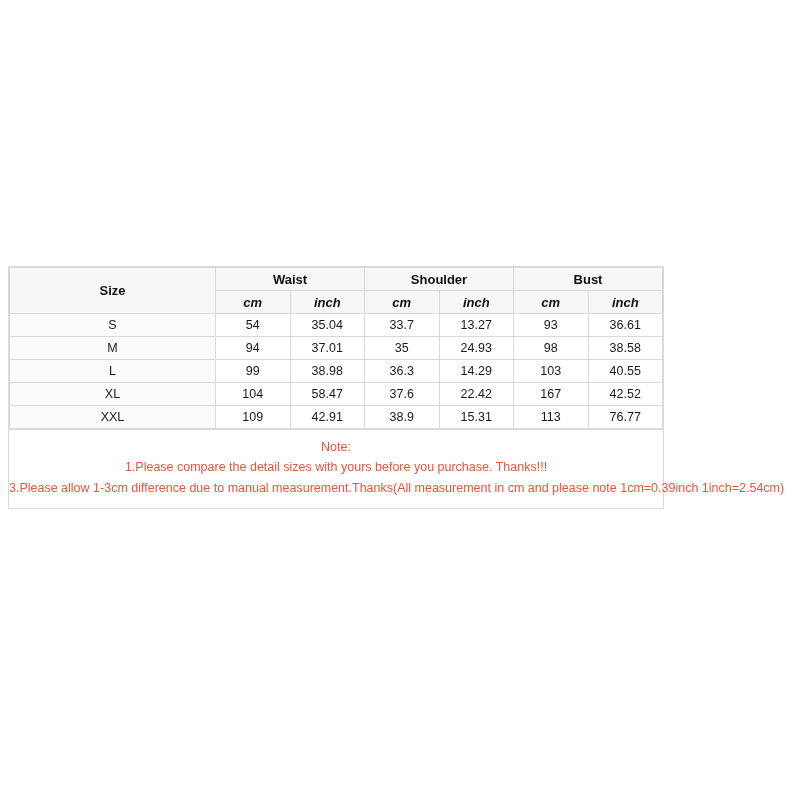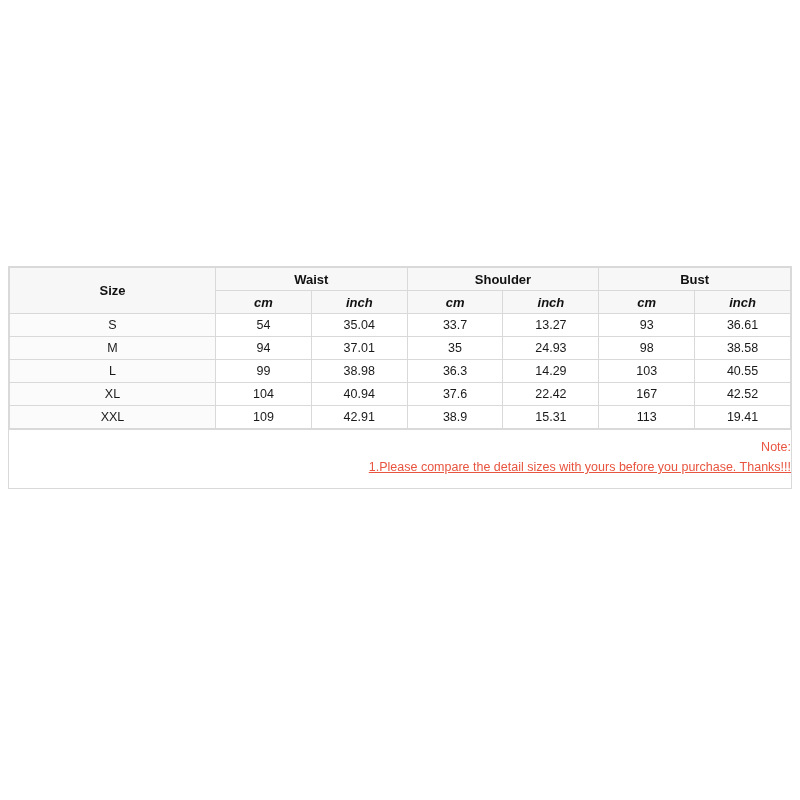--- a/index.html
+++ b/index.html
@@ -18,21 +18,21 @@
     position: relative;
     width: 800px;
     height: 800px;
     background: #ffffff;
   }
 
   .size-chart {
     position: absolute;
     left: 8px;
     top: 266px;
-    width: 784px;
+    width: 656px;
     border: 1px solid #d9d9d9;
     box-sizing: border-box;
     background: #0369a1;
   }
 
   table.chart {
     width: 100%;
     border-collapse: collapse;
     table-layout: fixed;
   }
@@ -73,36 +73,35 @@
     background: #fbfbfb;
   }
 
   tbody td {
     height: 22.5px;
   }
 
   .note-block {
     border-top: 1px solid #d9d9d9;
     padding: 7px 0 10px 0;
-    text-align: right;
+    text-align: center;
     background: #ffffff;
   }
 
   .note-title {
     color: #e8543f;
     font-size: 12.5px;
     line-height: 20px;
   }
 
   .note-line {
     color: #e8543f;
     font-size: 12.5px;
     line-height: 20.5px;
     white-space: nowrap;
-    text-decoration: underline;
   }
 </style>
 </head>
 <body>
 
 <div class="page">
 
   <div class="size-chart">
 
     <table class="chart">
@@ -146,38 +145,39 @@
           <td>99</td>
           <td>38.98</td>
           <td>36.3</td>
           <td>14.29</td>
           <td>103</td>
           <td>40.55</td>
         </tr>
         <tr>
           <td>XL</td>
           <td>104</td>
-          <td>40.94</td>
+          <td>58.47</td>
           <td>37.6</td>
           <td>22.42</td>
           <td>167</td>
           <td>42.52</td>
         </tr>
         <tr>
           <td>XXL</td>
           <td>109</td>
           <td>42.91</td>
           <td>38.9</td>
           <td>15.31</td>
           <td>113</td>
-          <td>19.41</td>
+          <td>76.77</td>
         </tr>
       </tbody>
     </table>
 
     <div class="note-block">
       <div class="note-title">Note:</div>
       <div class="note-line">1.Please compare the detail sizes with yours before you purchase. Thanks!!!</div>
+      <div class="note-line">3.Please allow 1-3cm difference due to manual measurement.Thanks(All measurement in cm and please note 1cm=0.39inch 1inch=2.54cm)</div>
     </div>
 
   </div>
 
 </div>
 
 </body></html>

